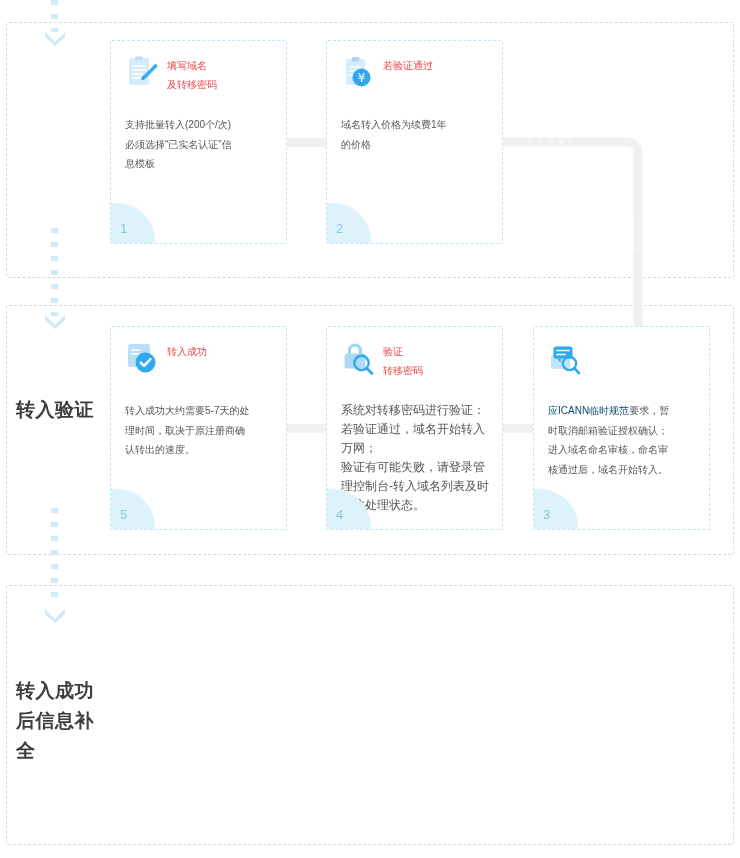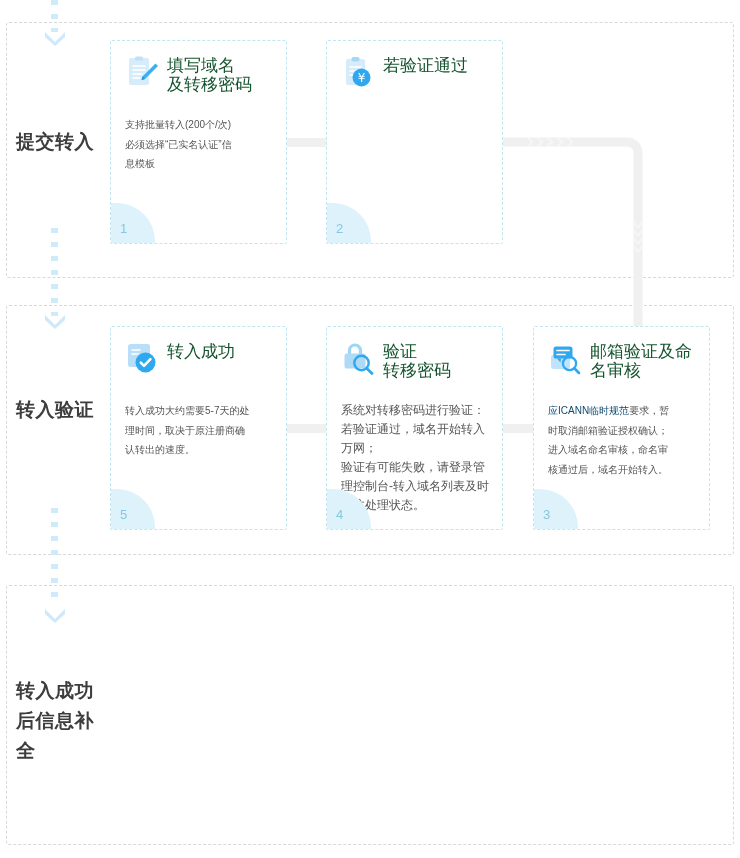--- a/index.html
+++ b/index.html
@@ -85,23 +85,23 @@
     align-items:flex-start;
     gap:8px;
   }
   .card-icon{
     width:34px;height:34px;
     flex:0 0 34px;
     position:relative;
   }
   .card-icon svg{display:block;width:34px;height:34px;}
   .card-title{
-    font-size:17px;
+    font-size:10px;
     line-height:19px;
-    color:#14532d;
+    color:#ef4444;
     padding-top:1px;
     white-space:pre-line;
   }
   .card-body{
     position:absolute;
     left:14px;right:12px;
     top:74px;
     font-size:10px;
     line-height:19.5px;
     color:#555;
@@ -175,21 +175,20 @@
     <svg viewBox="0 0 24 16">
         <path d="M2 2 L12 12 L22 2 L22 7 L12 16 L2 7 Z" fill="#cfe9fb"></path>
       </svg>
   </div>
   <div class="chevron" id="chev-3">
     <svg viewBox="0 0 24 16">
         <path d="M2 2 L12 12 L22 2 L22 7 L12 16 L2 7 Z" fill="#cfe9fb"></path>
       </svg>
   </div>
 
-  <div class="stage-label" id="label-1">提交转入</div>
   <div class="stage-label" id="label-2">转入验证</div>
   <div class="stage-label" id="label-3" style="white-space:pre-line;">转入成功
 后信息补
 全</div>
 
   <div class="hconn" id="hconn-1"></div>
   <div class="hconn" id="hconn-5"></div>
   <div class="hconn" id="hconn-4"></div>
 
   <div id="elbow">
@@ -249,20 +248,22 @@
             <line x1="9" y1="12" x2="20" y2="12"></line>
             <line x1="9" y1="16" x2="20" y2="16"></line>
             <line x1="9" y1="20" x2="16" y2="20"></line>
           </g>
           <circle cx="20.5" cy="22.5" r="9" fill="#2fa8ef"></circle>
           <text x="20.5" y="27" font-size="12" fill="#ffffff" text-anchor="middle" font-family="DejaVu Sans, sans-serif">¥</text>
         </svg>
       </span>
       <span class="card-title">若验证通过</span>
     </div>
+    <div class="card-body">域名转入价格为续费1年
+的价格</div>
     <div class="corner">
       <div class="fill"></div>
       <div class="num">2</div>
     </div>
   </div>
 
   <div class="card" id="card-5">
     <div class="card-head">
       <span class="card-icon">
         <svg viewBox="0 0 34 34">
@@ -319,22 +320,20 @@
           <rect x="5.5" y="5.5" width="19" height="12" rx="2.6" fill="#2fa8ef"></rect>
           <g stroke="#ffffff" stroke-width="1.7" stroke-linecap="round">
             <line x1="9" y1="9.5" x2="21" y2="9.5"></line>
             <line x1="9" y1="13.5" x2="17" y2="13.5"></line>
           </g>
           <path d="M9 17.5 L12.5 21.5 L13 17.5 Z" fill="#2fa8ef"></path>
           <circle cx="21.5" cy="22.5" r="6.6" fill="none" stroke="#2fa8ef" stroke-width="2.3"></circle>
           <line x1="26.3" y1="27.3" x2="31" y2="32" stroke="#2fa8ef" stroke-width="2.7" stroke-linecap="round"></line>
         </svg>
       </span>
-      <span class="card-title">邮箱验证及命
-名审核</span>
     </div>
     <div class="card-body"><span class="lnk">应ICANN临时规范</span><span>要求，暂
 时取消邮箱验证授权确认；
 进入域名命名审核，命名审
 核通过后，域名开始转入。</span></div>
     <div class="corner">
       <div class="fill"></div>
       <div class="num">3</div>
     </div>
   </div>

